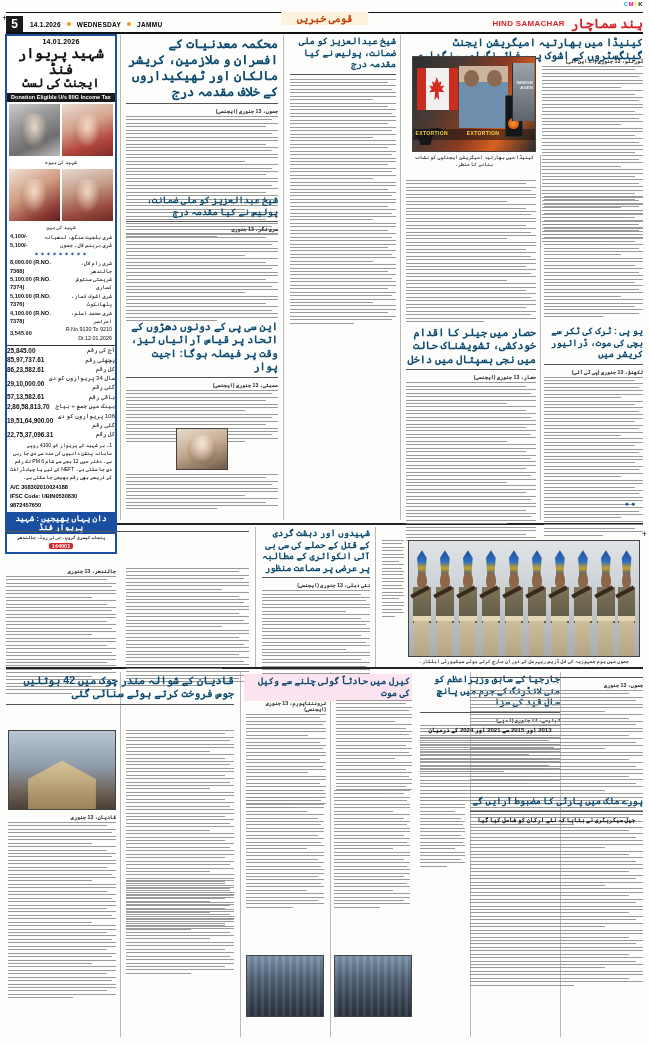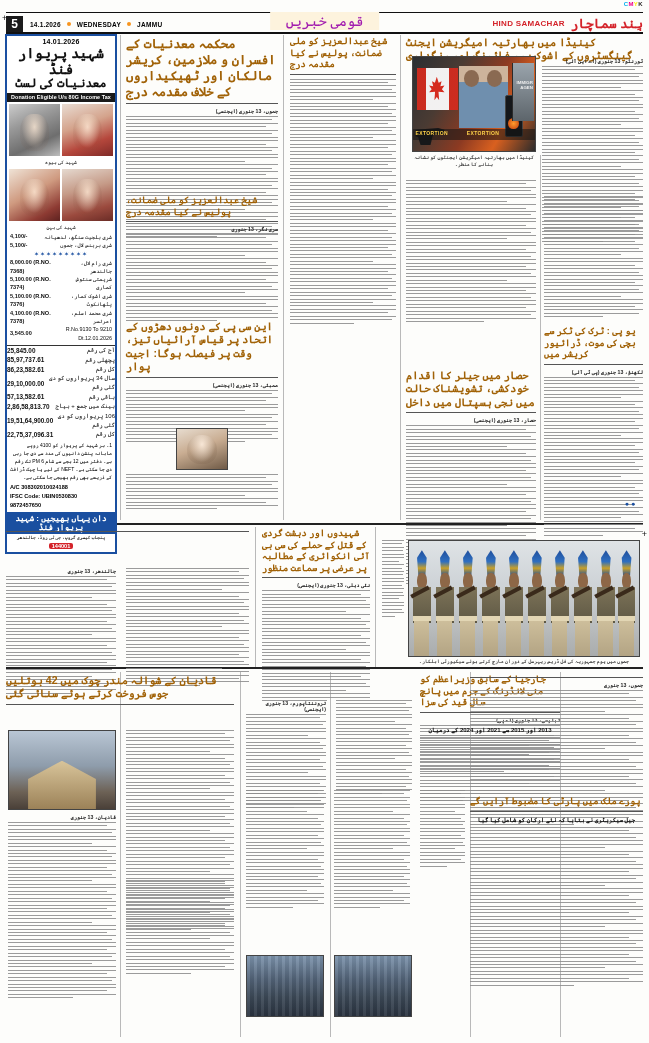--- a/index.html
+++ b/index.html
@@ -37,36 +37,36 @@
     width:17px; height:16px; background:#1a1a1a; color:#fff;
     font-size:12px; font-weight:bold; display:flex;
     align-items:center; justify-content:center; margin-top:2px;
   }
   .mh-date{ font-size:6.5px; font-weight:bold; margin-left:7px; margin-top:3px; letter-spacing:.2px;}
   .mh-dot{ width:4px;height:4px;border-radius:50%;background:#f7941e;margin:3px 6px 0 6px;}
   .mh-day,.mh-city{ font-size:6.5px; font-weight:bold; margin-top:3px; letter-spacing:.3px;}
   .mh-center{
     position:absolute; left:50%; transform:translateX(-50%); top:-1px;
     background:#fdf3dd; padding:1px 16px;
-    font-size:14px; color:#a21caf; font-weight:normal;
+    font-size:10px; color:#c2410c; font-weight:bold;
     direction:rtl;
   }
   .mh-right{ margin-left:auto; display:flex; align-items:center; gap:6px; margin-top:2px;}
   .mh-eng{ font-size:8px; font-weight:bold; color:#d4232a; letter-spacing:.3px;}
   .mh-logo{ font-size:13px; font-weight:bold; color:#d4232a; direction:rtl; }
 
   .mh-rule{ position:absolute; left:6px; right:6px; top:32px; height:2px; background:#111; }
 
   
   .col{ position:absolute; }
   .vrule{ position:absolute; width:1px; background:#b9b9b9; }
   .hrule{ position:absolute; height:1px; background:#555; }
   .hrule.thick{ height:2px; background:#222; }
   .hl{
-    direction:rtl; text-align:left; font-weight:bold; color:#a16207;
+    direction:rtl; text-align:right; font-weight:bold; color:#0c4a6e;
     line-height:1.28;
   }
   .hl.k1{ font-size:12.5px; }
   .hl.k2{ font-size:10.5px; }
   .hl.k3{ font-size:9px; }
 
   .body-lines{ width:100%; }
   .body-lines i{
     display:block; height:1px; background:#8d8d8d; margin-bottom:2.45px;
     opacity:.88;
@@ -238,21 +238,21 @@
   <div class="vrule" style="left:120px; top:672px; height:365px;"></div>
   <div class="vrule" style="left:240px; top:672px; height:365px;"></div>
   <div class="vrule" style="left:330px; top:672px; height:365px;"></div>
   <div class="vrule" style="left:470px; top:672px; height:365px;"></div>
   <div class="vrule" style="left:560px; top:672px; height:365px;"></div>
 
   <div class="ad">
     <div class="ad-date">14.01.2026</div>
     <div class="ad-title">
       <div class="l1">شہید پریوار فنڈ</div>
-      <div class="l2">معدنیات کی لسٹ</div>
+      <div class="l2">ایجنٹ کی لسٹ</div>
     </div>
     <div class="ad-sub">Donation Eligible U/s 80G Income Tax</div>
 
     <div class="ad-photos">
       <div class="ph bw"></div>
       <div class="ph c1"></div>
     </div>
     <div class="ad-names">
       <div class="nm">شہید کی بیوہ</div>
     </div>
@@ -718,21 +718,21 @@
         <i class="s3"></i>
       <i class="s1"></i>
         <i class="s1"></i>
         <i class="s2"></i>
         <i class="s1"></i>
         <i class="s4"></i>
         <i class="s5"></i>
     </div>
   </div>
 
-  <div class="col" style="left:406px; top:326px; width:130px;margin-top:43px;">
+  <div class="col" style="left:406px; top:326px; width:130px;">
     <div class="hl k2">حصار میں جیلر کا اقدام خودکشی، تشویشناک حالت میں نجی ہسپتال میں داخل</div>
     <div class="hrule" style="position:relative; margin:3px 0 4px; width:100%;"></div>
     <div class="dateline">حصار، 13 جنوری (ایجنسی)</div>
     <div class="body-lines">
       <i class="s1"></i>
         <i class="s2"></i>
         <i class="s1"></i>
         <i class="s4"></i>
         <i class="s1"></i>
         <i class="s1"></i>
@@ -1199,20 +1199,23 @@
         <i class="s1"></i>
         <i class="s3"></i>
       <i class="s1"></i>
         <i class="s1"></i>
         <i class="s2"></i>
         <i class="s1"></i>
         <i class="s5"></i>
     </div>
   </div>
 
+  <div class="pinkbox" style="position:absolute; left:244px; top:674px; width:168px; padding:2px;">
+    <div class="hl k3">کیرل میں حادثاً گولی چلنے سے وکیل کی موت</div>
+  </div>
 
   <div class="col" style="left:246px; top:700px; width:80px;">
     <div class="dateline">تروننتاپورم، 13 جنوری (ایجنسی)</div>
     <div class="body-lines">
       <i class="s1"></i>
         <i class="s2"></i>
         <i class="s1"></i>
         <i class="s4"></i>
         <i class="s1"></i>
         <i class="s1"></i>

